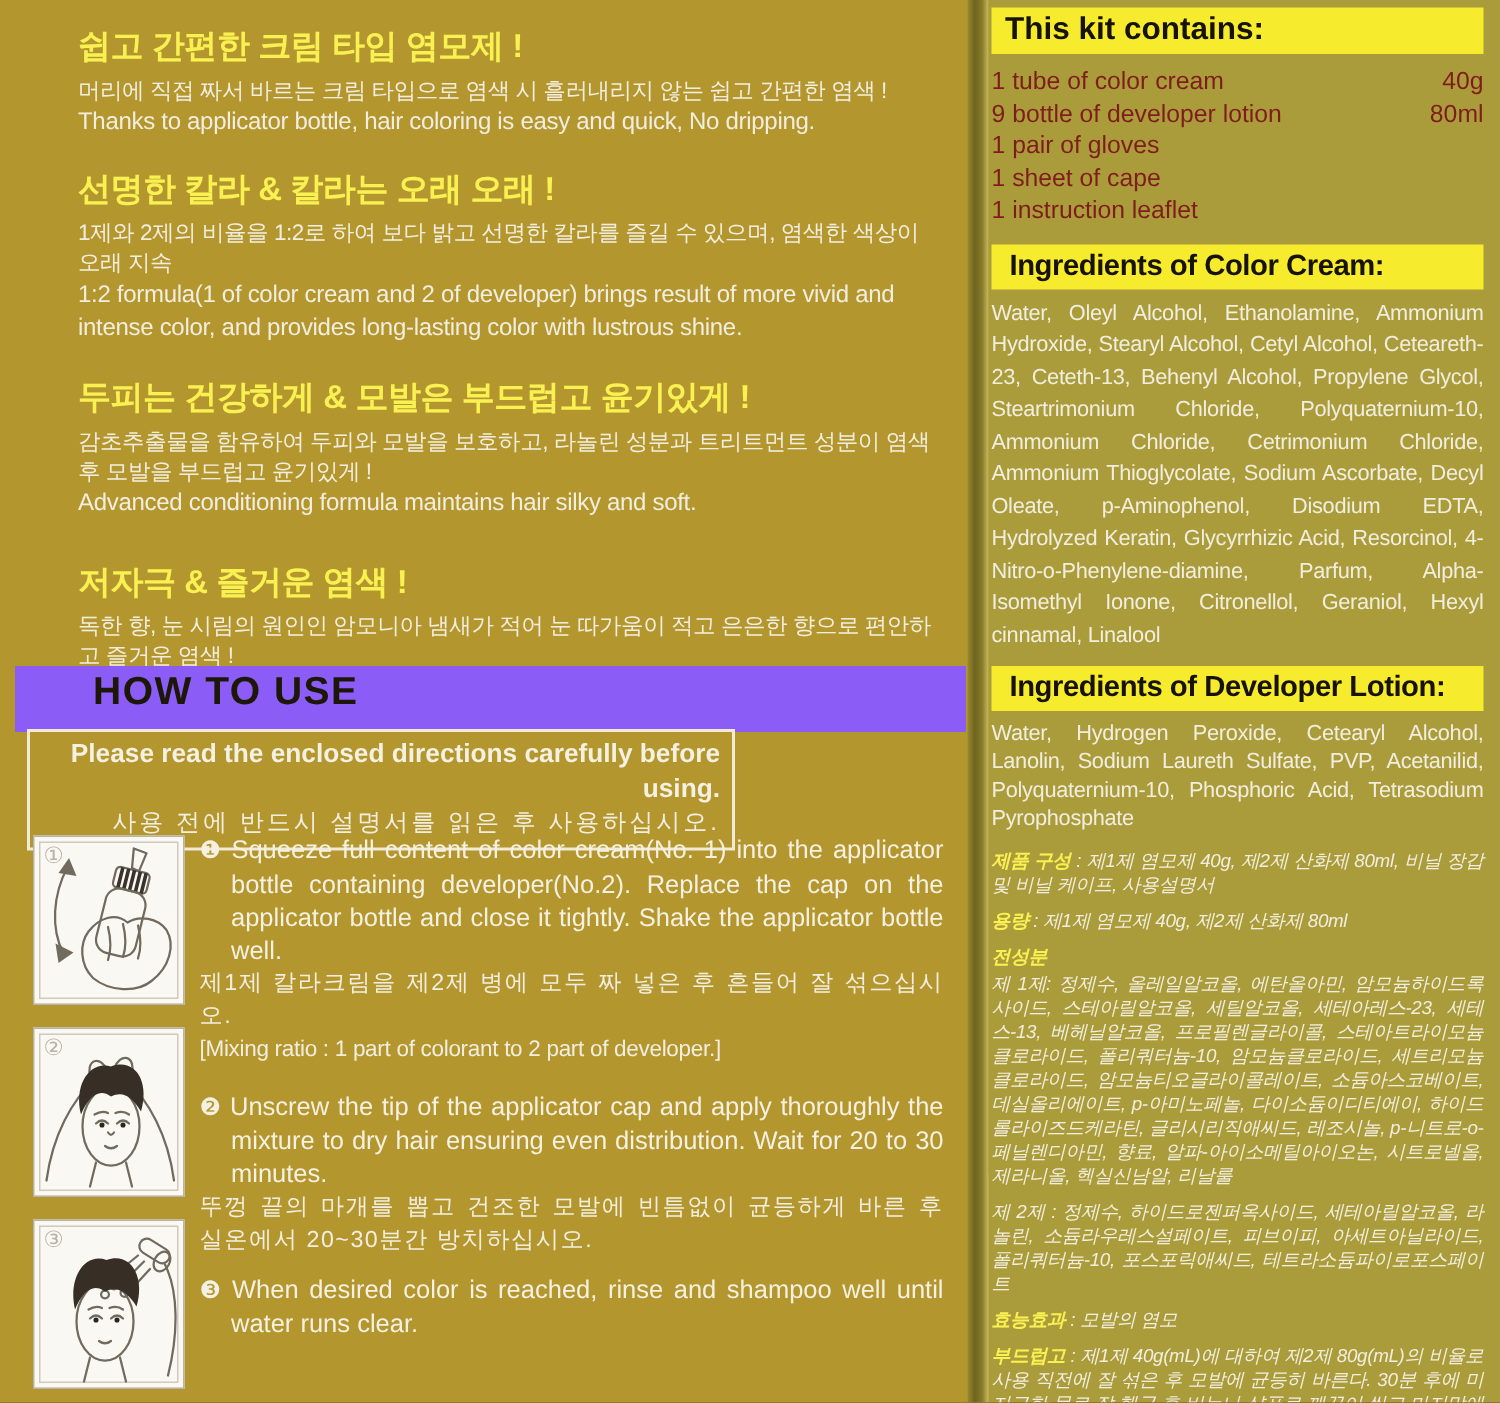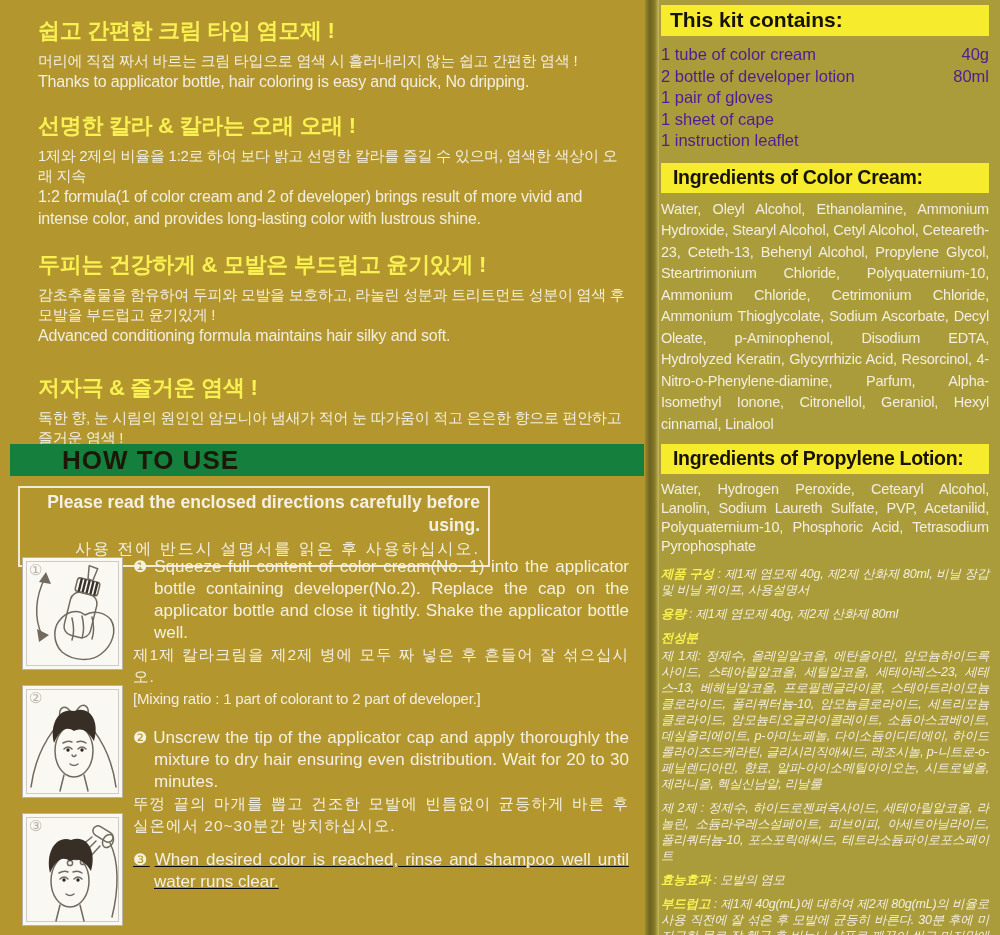--- a/index.html
+++ b/index.html
@@ -20,29 +20,29 @@
   .divider {
     position:absolute; left:645px; top:0; width:14px; height:935px;
     background:linear-gradient(90deg,#9a8a2e 0%, #6e6320 35%, #887b2b 70%, #c9bc5e 100%);
   }
   .right-panel {
     position:absolute; left:659px; top:0; width:341px; height:783px;
     background:#ab9c3b; box-sizing:border-box; padding:5px 11px 0 2px;
   }
   
   .features { position:absolute; top:16px; left:38px; width:588px; }
-  .feature { margin-bottom:18px; }
+  .feature { margin-bottom:18px;margin-left:14px; }
   .feature:nth-child(2) { margin-bottom:20px; }
   .feature:nth-child(3) { margin-bottom:26px; }
   .feature-heading { font-size:22px; font-weight:bold; color:#f9f052; margin:0 0 5px; letter-spacing:-0.3px; }
   .feature-ko { font-size:15px; color:#f2eedf; line-height:20px; letter-spacing:-0.3px; }
   .feature-en { font-size:16px; color:#f2eedf; line-height:22px; letter-spacing:-0.2px; }
   .howto-bar {
-    position:absolute; top:444px; left:10px; width:634px; height:32px;
-    background:#15803d; color:#1c1706; font-size:26px; font-weight:bold;
+    position:absolute; top:444px; left:10px; width:634px; height:44px;
+    background:#8b5cf6; color:#1c1706; font-size:26px; font-weight:bold;
     line-height:32px; padding-left:52px; box-sizing:border-box; letter-spacing:1px;
   }
   .directions-box {
     position:absolute; top:486px; left:18px; width:472px; box-sizing:border-box;
     border:2px solid #f0ead6; padding:3px 8px 4px;text-align:right;
   }
   .directions-en { font-size:17.5px; font-weight:bold; color:#f5f1e2; line-height:23px; }
   .directions-ko { font-size:16px; color:#f2eedf; line-height:24px; letter-spacing:2px; }
   .illus-box {
     position:absolute; left:22px; width:101px; height:113px;
@@ -60,21 +60,21 @@
   .step-ko { font-size:15.5px; color:#f2eedf; line-height:22px; text-align:justify; letter-spacing:1px; }
   .step-note { font-size:15px; color:#f2eedf; line-height:21px; letter-spacing:-0.2px; }
   
   .ybox {
     background:#f7eb2d; color:#161204; font-weight:bold;
     padding:3px 9px 4px; box-sizing:border-box; width:100%;
   }
   .ybox.kit-title { font-size:21px; margin:0 0 8px; }
   .ybox.ing-title { font-size:19.5px; letter-spacing:-0.3px; margin:0 0 6px;padding-left:12px; }
   .kit-list { margin:0 0 11px; }
-  .kit-row { display:flex; justify-content:space-between; font-size:16.5px; color:#4c1d95; line-height:21.5px; }
+  .kit-row { display:flex; justify-content:space-between; font-size:16.5px; color:#7f1d1d; line-height:21.5px; }
   .ing-text { font-size:14.5px; color:#f2eedf; line-height:21.5px; text-align:justify; margin:0 0 9px; letter-spacing:-0.2px; }
   .ing-text.dev { line-height:19px; margin-bottom:10px; }
   .ksec { font-size:12.5px; color:#f2eedf; line-height:16px; text-align:justify; margin:0 0 8px; letter-spacing:-0.2px;font-style:italic; }
   .klabel { color:#f9f052; font-weight:bold; }
   .line-art { stroke:#716a5e; fill:none; stroke-width:1.5; stroke-linecap:round; stroke-linejoin:round; }
 </style>
 </head>
 <body>
 
 <div class="page">
@@ -174,58 +174,58 @@
 
     <div class="step-text" style="top:556px;">
       <div class="step-en"><span class="step-num">❶</span><span>Squeeze full content of color cream(No. 1) into the applicator bottle containing developer(No.2). Replace the cap on the applicator bottle and close it tightly. Shake the applicator bottle well.</span></div>
       <div class="step-ko">제1제 칼라크림을 제2제 병에 모두 짜 넣은 후 흔들어 잘 섞으십시오.</div>
       <div class="step-note">[Mixing ratio : 1 part of colorant to 2 part of developer.]</div>
     </div>
     <div class="step-text" style="top:727px;">
       <div class="step-en"><span class="step-num">❷</span><span>Unscrew the tip of the applicator cap and apply thoroughly the mixture to dry hair ensuring even distribution. Wait for 20 to 30 minutes.</span></div>
       <div class="step-ko">뚜껑 끝의 마개를 뽑고 건조한 모발에 빈틈없이 균등하게 바른 후 실온에서 20~30분간 방치하십시오.</div>
     </div>
-    <div class="step-text" style="top:849px;text-decoration:underline;">
+    <div class="step-text" style="top:849px;">
       <div class="step-en"><span class="step-num">❸</span><span>When desired color is reached, rinse and shampoo well until water runs clear.</span></div>
     </div>
   </div>
 
   <div class="divider"></div>
 
   <div class="right-panel panel-texture">
 
     <div class="ybox kit-title">This kit contains:</div>
 
     <div class="kit-list">
       <div class="kit-row">
         <span>1 tube of color cream</span>
         <span>40g</span>
       </div>
       <div class="kit-row">
-        <span>2 bottle of developer lotion</span>
+        <span>9 bottle of developer lotion</span>
         <span>80ml</span>
       </div>
       <div class="kit-row">
         <span>1 pair of gloves</span>
         <span></span>
       </div>
       <div class="kit-row">
         <span>1 sheet of cape</span>
         <span></span>
       </div>
       <div class="kit-row">
         <span>1 instruction leaflet</span>
         <span></span>
       </div>
     </div>
 
     <div class="ybox ing-title">Ingredients of Color Cream:</div>
     <div class="ing-text">Water, Oleyl Alcohol, Ethanolamine, Ammonium Hydroxide, Stearyl Alcohol, Cetyl Alcohol, Ceteareth-23, Ceteth-13, Behenyl Alcohol, Propylene Glycol, Steartrimonium Chloride, Polyquaternium-10, Ammonium Chloride, Cetrimonium Chloride, Ammonium Thioglycolate, Sodium Ascorbate, Decyl Oleate, p-Aminophenol, Disodium EDTA, Hydrolyzed Keratin, Glycyrrhizic Acid, Resorcinol, 4-Nitro-o-Phenylene-diamine, Parfum, Alpha-Isomethyl Ionone, Citronellol, Geraniol, Hexyl cinnamal, Linalool</div>
 
-    <div class="ybox ing-title">Ingredients of Propylene Lotion:</div>
+    <div class="ybox ing-title">Ingredients of Developer Lotion:</div>
     <div class="ing-text dev">Water, Hydrogen Peroxide, Cetearyl Alcohol, Lanolin, Sodium Laureth Sulfate, PVP, Acetanilid, Polyquaternium-10, Phosphoric Acid, Tetrasodium Pyrophosphate</div>
 
     <p class="ksec">
       <span class="klabel">제품 구성</span><span> : </span><span>제1제 염모제 40g, 제2제 산화제 80ml, 비닐 장갑 및 비닐 케이프, 사용설명서</span>
     </p>
     <p class="ksec">
       <span class="klabel">용량</span><span> : </span><span>제1제 염모제 40g, 제2제 산화제 80ml</span>
     </p>
     <p class="ksec" style="margin-bottom:2px;">
       <span class="klabel">전성분</span>

